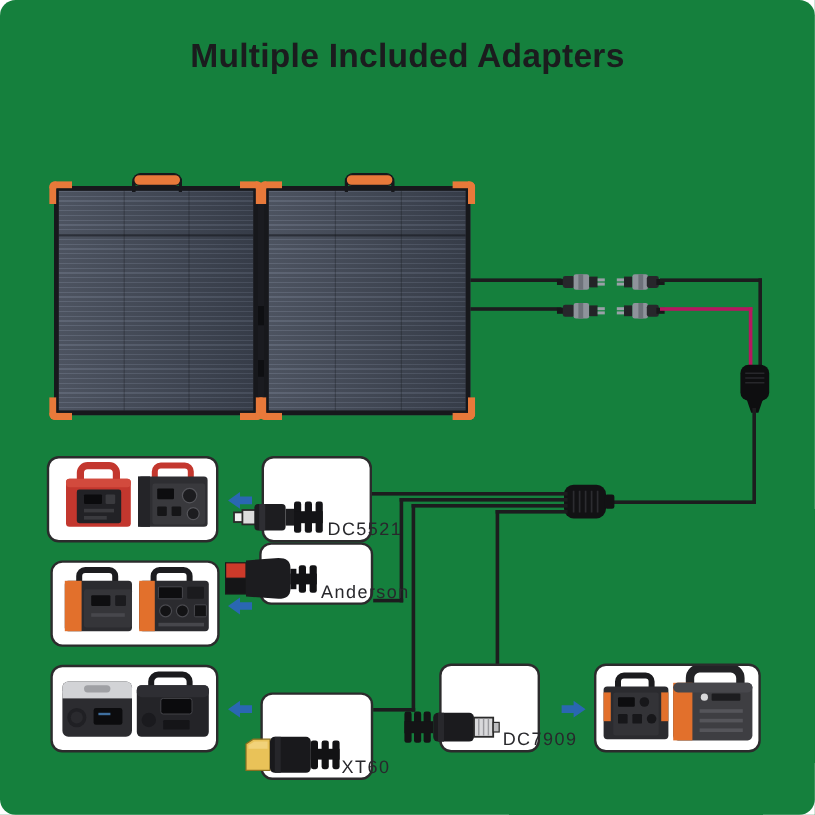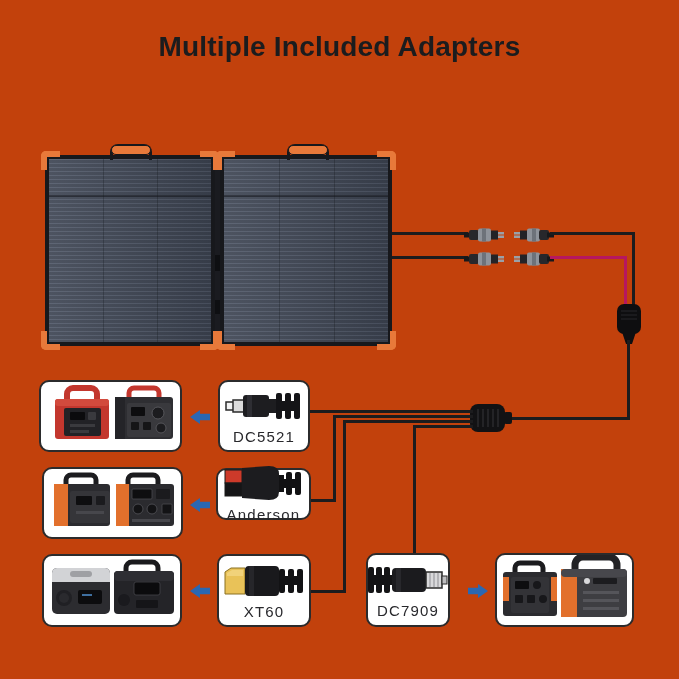--- a/index.html
+++ b/index.html
@@ -1,17 +1,17 @@
 <!DOCTYPE html>
 <html><head>
 <meta charset="utf-8">
 <style>
   html,body{margin:0;padding:0;}
   body{width:679px;height:679px;overflow:hidden;font-family:"Liberation Sans",sans-serif;}
-  .stage{position:relative;width:679px;height:679px;background:#c2410c;}
+  .stage{position:relative;width:679px;height:679px;background:#15803d;border-radius:13px;}
 
   
   .title{position:absolute;top:30px;left:0;width:679px;text-align:center;
          color:#1b1c1e;font-size:28px;line-height:34px;font-weight:600;letter-spacing:.2px;}
 
   
   .leaf{position:absolute;top:155px;height:191px;box-sizing:border-box;
         border:4px solid #17181c;
         background:
           linear-gradient(90deg, rgba(255,255,255,.07), rgba(0,0,0,.14)),
@@ -30,21 +30,21 @@
         border:1.5px solid #17181c;border-radius:6px;}
   .hinge{position:absolute;left:213px;top:158px;width:9px;height:184px;background:#1a1b20;}
   .hinge-block{position:absolute;left:211px;width:13px;background:#0e0f12;border-radius:2px;}
 
   
   .wire{position:absolute;background:#1c1c1e;}
   .wire.red{background:#b61760;}
 
   
   .box{position:absolute;background:#ffffff;border:2px solid #2b2b2c;border-radius:10px;
-       box-sizing:border-box;display:flex;flex-direction:column;align-items:center;justify-content:center;}
+       box-sizing:border-box;display:flex;flex-direction:row;align-items:flex-end;justify-content:center;}
   .adapter-label{font-size:15px;letter-spacing:1.2px;color:#28282c;margin-top:3px;}
   .icon-wrap{line-height:0;}
   svg{display:block;}
 </style>
 </head>
 <body>
 
 <div class="stage">
 
   <div class="title">
@@ -223,36 +223,36 @@
         <rect x="45" y="12" width="7" height="14" fill="#1d1d20"></rect>
         <rect x="52" y="6" width="6" height="26" rx="2" fill="#141417"></rect>
         <rect x="61" y="6" width="6" height="26" rx="2" fill="#141417"></rect>
         <rect x="70" y="6" width="6" height="26" rx="2" fill="#141417"></rect>
         <rect x="52" y="14" width="24" height="10" fill="#141417"></rect>
       </svg>
     </div>
     <div class="adapter-label">DC5521</div>
   </div>
 
-  <div class="box" style="left:216px;top:468px;width:95px;height:52px;">
+  <div class="box" style="left:216px;top:452px;width:95px;height:52px;">
     <div class="icon-wrap">
       <svg width="82" height="38" viewBox="0 0 82 38">
         <rect x="2" y="5" width="17" height="13" fill="#cd3a2a" stroke="#1a1a1a"></rect>
         <rect x="2" y="18" width="17" height="13" fill="#151517" stroke="#1a1a1a"></rect>
         <path d="M19,3 L46,1 Q56,1 56,9 L56,27 Q56,35 46,35 L19,33 Z" fill="#1c1c1f"></path>
         <rect x="56" y="10" width="5" height="17" fill="#121214"></rect>
         <rect x="63" y="7" width="6" height="23" rx="2" fill="#121214"></rect>
         <rect x="72" y="7" width="6" height="23" rx="2" fill="#121214"></rect>
         <rect x="56" y="14" width="22" height="9" fill="#121214"></rect>
       </svg>
     </div>
     <div class="adapter-label">Anderson</div>
   </div>
 
-  <div class="box" style="left:217px;top:554px;width:94px;height:73px;">
+  <div class="box" style="left:217px;top:577px;width:94px;height:73px;">
     <div class="icon-wrap">
       <svg width="82" height="38" viewBox="0 0 82 38">
         <polygon points="2,10 8,6 22,6 22,32 2,32" fill="#e9c258" stroke="#8a7020" stroke-width="1"></polygon>
         <polygon points="4,11 9,8 20,8 20,14 4,14" fill="#f1d27a"></polygon>
         <rect x="22" y="4" width="34" height="30" rx="4" fill="#19191c"></rect>
         <rect x="26" y="4" width="5" height="30" fill="#26262a"></rect>
         <rect x="56" y="7" width="6" height="24" rx="2" fill="#121214"></rect>
         <rect x="65" y="7" width="6" height="24" rx="2" fill="#121214"></rect>
         <rect x="74" y="7" width="6" height="24" rx="2" fill="#121214"></rect>
         <rect x="56" y="14" width="24" height="9" fill="#121214"></rect>

